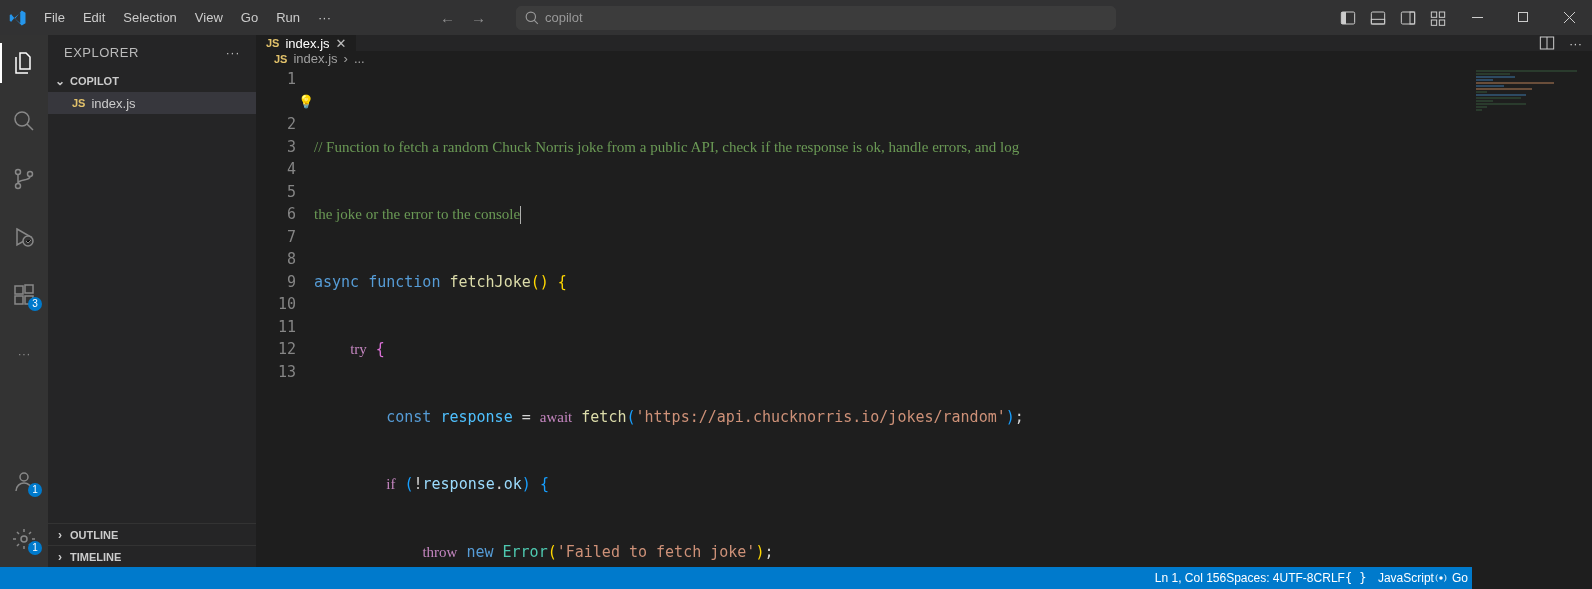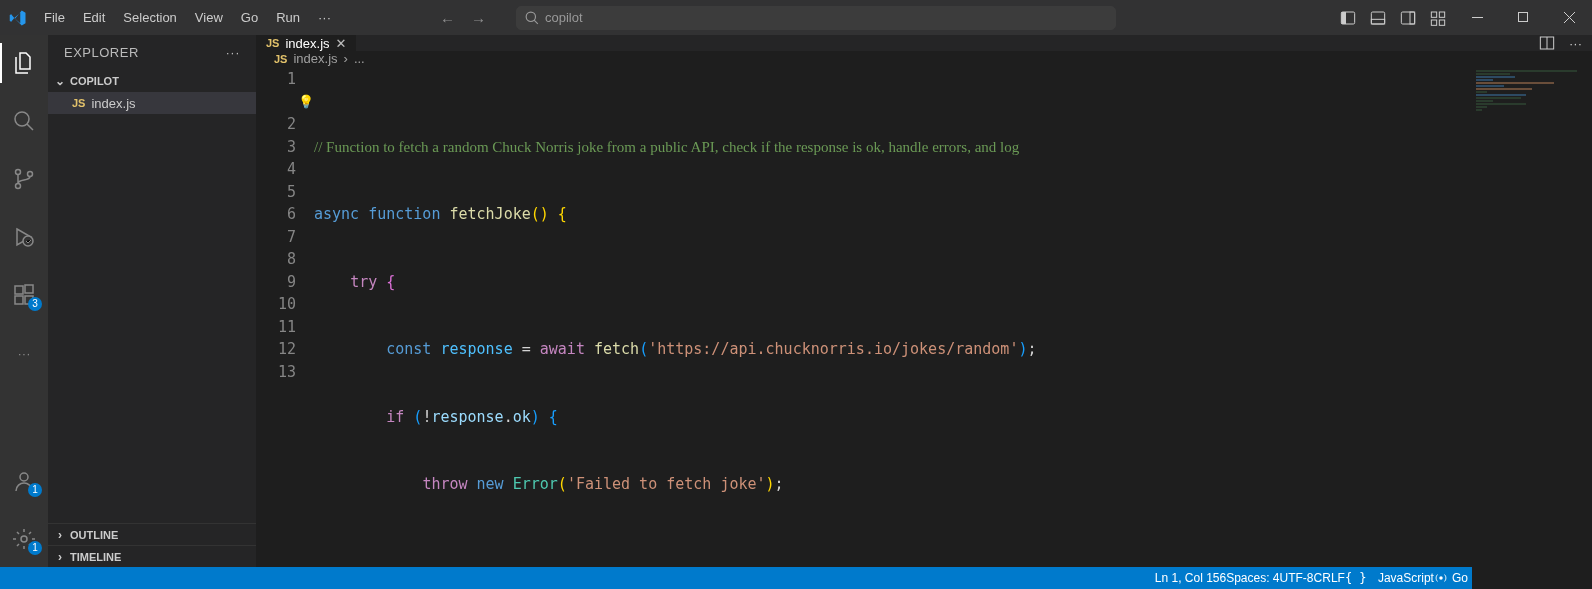--- a/index.html
+++ b/index.html
@@ -41,21 +41,21 @@
   .tab .close { opacity:.7; }
   .tab-actions { margin-left:auto; display:flex; align-items:center; gap:14px; padding-right:10px; color:#ccc; }
   .breadcrumb { height:22px; display:flex; align-items:center; gap:6px; padding-left:18px; color:#a0a0a0; font-size:13px; }
   .code-wrap { flex:1; display:flex; font-family:Consolas,monospace; font-size:15px; line-height:22.5px; position:relative; }
   .gutter { width:58px; text-align:right; color:#858585; padding-right:18px; padding-top:2px; }
   .gutter div { height:22.5px; }
   .code { flex:1; padding-top:2px; white-space:pre; color:#d4d4d4; position:relative; }
   .code .line { height:22.5px; }
   .c-comment { color:#6a9955;font-family:Liberation Serif, serif; }
   .c-kw { color:#569cd6; }
-  .c-kw2 { color:#c586c0; }
+  .c-kw2 { color:#c586c0;font-family:Liberation Serif, serif; }
   .c-fn { color:#dcdcaa; }
   .c-str { color:#ce9178; }
   .c-strlink { color:#ce9178; }
   .c-var { color:#9cdcfe; }
   .c-const { color:#4fc1ff; }
   .c-type { color:#4ec9b0; }
   .c-punc { color:#d4d4d4; }
   .c-brace { color:#ffd700; }
   .c-brace2 { color:#da70d6; }
   .c-brace3 { color:#179fff; }
@@ -252,20 +252,21 @@
         <div>8</div>
         <div>9</div>
         <div>10</div>
         <div>11</div>
         <div>12</div>
         <div>13</div>
       </div>
       <div class="code">
         <span class="bulb">💡</span>
         <div class="line"><span class="c-comment">// Function to fetch a random Chuck Norris joke from a public API, check if the response is ok, handle errors, and log</span></div>
+        <div class="line"><span class="c-comment">the joke or the error to the console</span><span style="border-left:1px solid #aeafad;height:18px;display:inline-block;vertical-align:middle"></span></div>
         <div class="line"><span class="c-kw">async</span> <span class="c-kw">function</span> <span class="c-fn">fetchJoke</span><span class="c-brace">()</span> <span class="c-brace">{</span></div>
         <div class="line">    <span class="c-kw2">try</span> <span class="c-brace2">{</span></div>
         <div class="line">        <span class="c-kw">const</span> <span class="c-const">response</span> <span class="c-punc">=</span> <span class="c-kw2">await</span> <span class="c-fn">fetch</span><span class="c-brace3">(</span><span class="c-strlink">'https://api.chucknorris.io/jokes/random'</span><span class="c-brace3">)</span><span class="c-punc">;</span></div>
         <div class="line">        <span class="c-kw2">if</span> <span class="c-brace3">(</span><span class="c-punc">!</span><span class="c-var">response</span><span class="c-punc">.</span><span class="c-var">ok</span><span class="c-brace3">)</span> <span class="c-brace3">{</span></div>
         <div class="line">            <span class="c-kw2">throw</span> <span class="c-kw">new</span> <span class="c-type">Error</span><span class="c-brace">(</span><span class="c-str">'Failed to fetch joke'</span><span class="c-brace">)</span><span class="c-punc">;</span></div>
         
         
         
         
         

